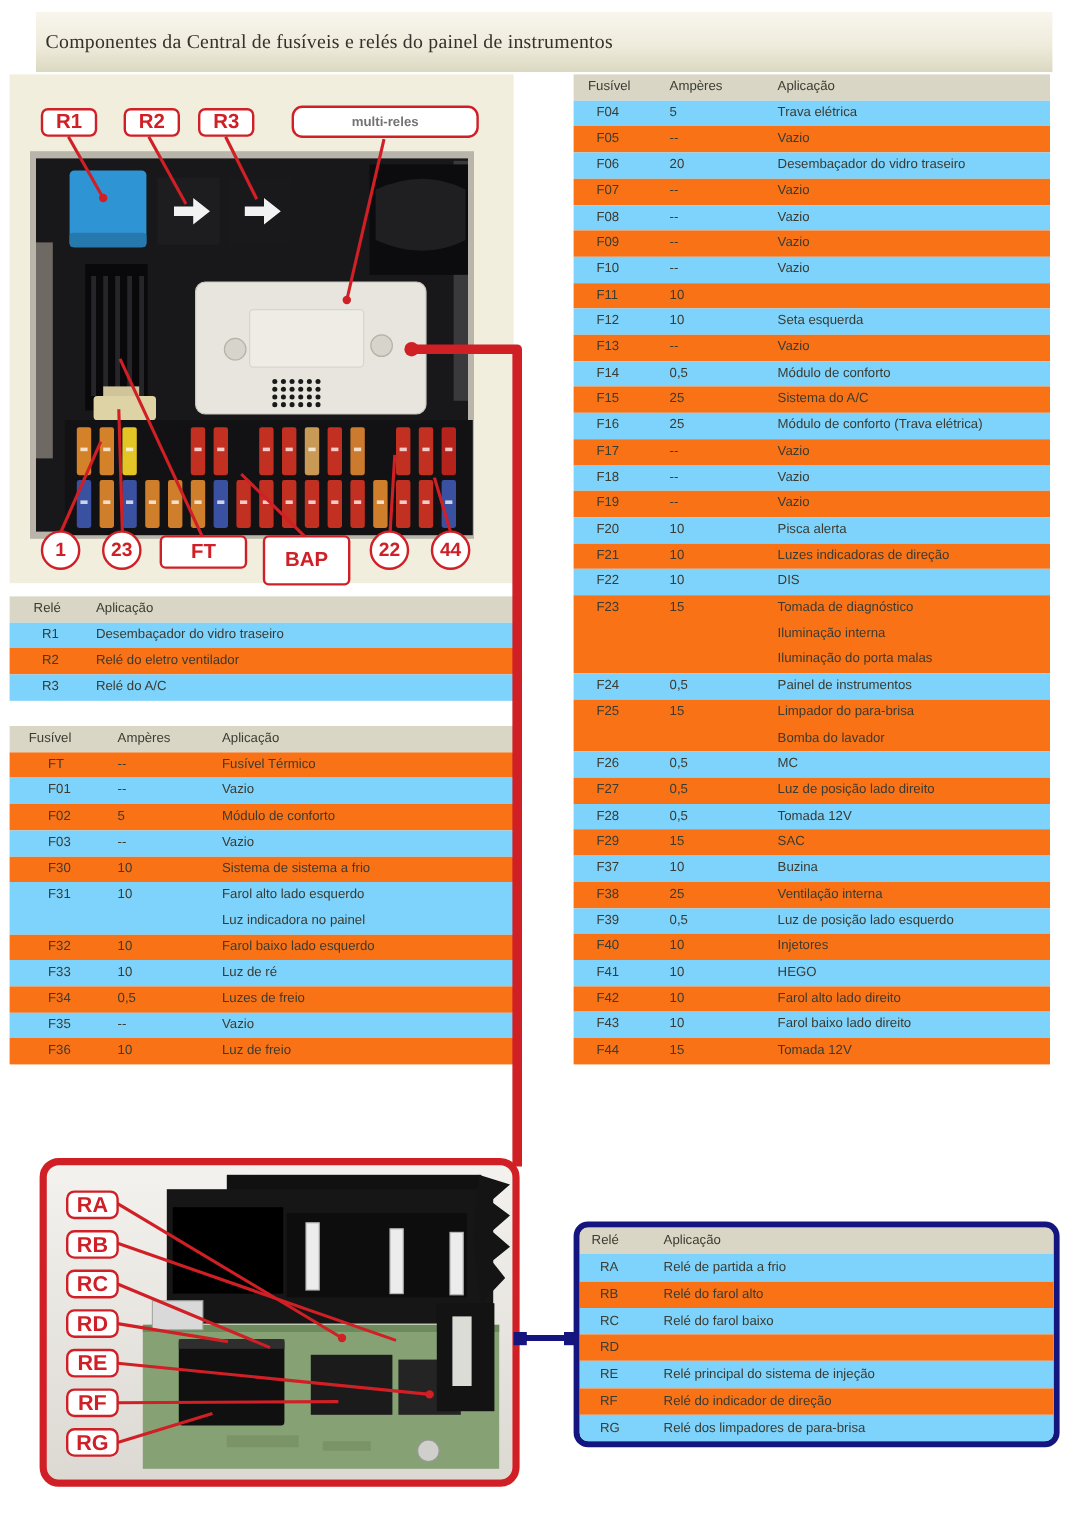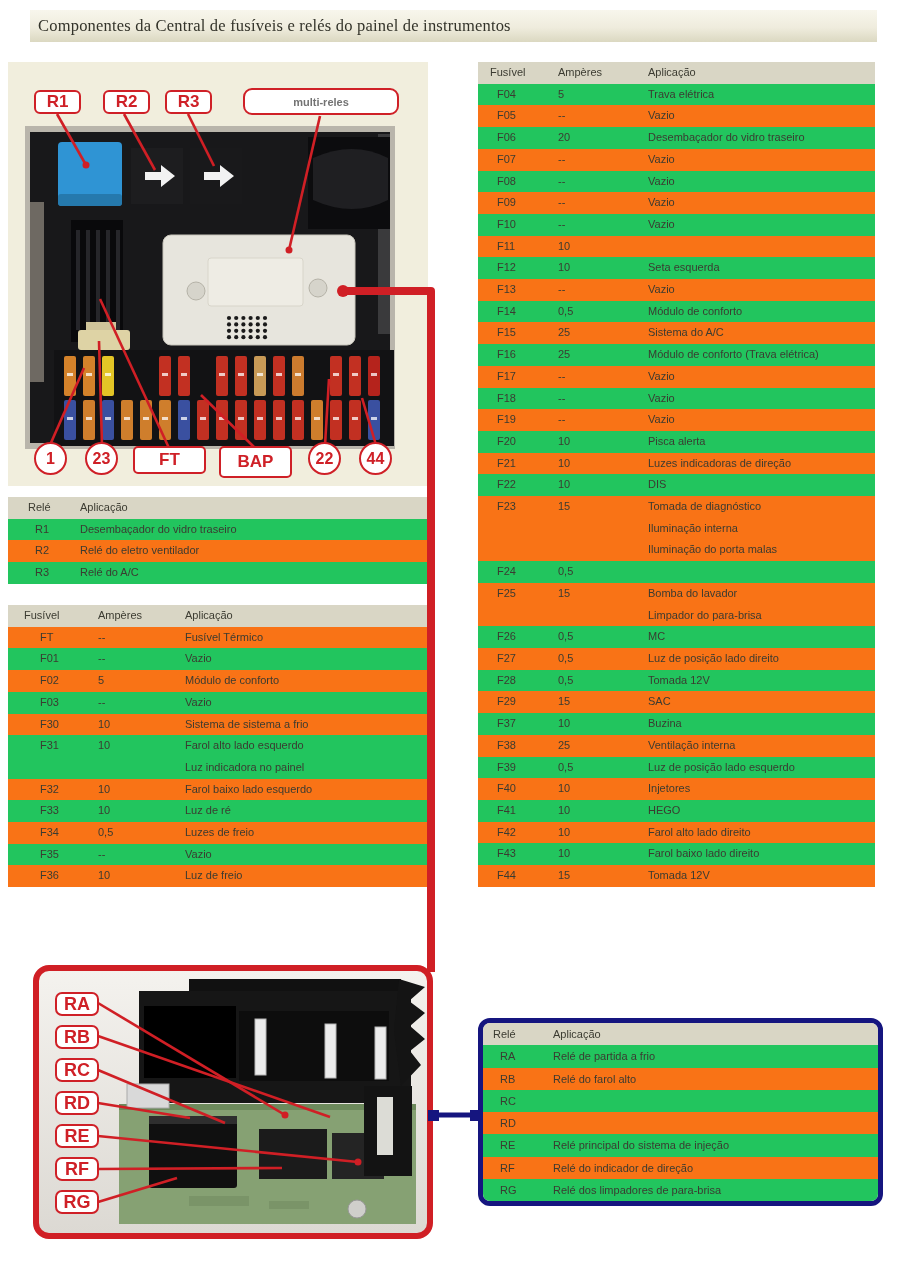--- a/index.html
+++ b/index.html
@@ -2,31 +2,31 @@
 <html><head>
 <meta charset="utf-8">
 <style>
   html,body{margin:0;padding:0}
   body{width:907px;height:1262px;position:relative;background:#fff;
        font-family:"Liberation Sans","DejaVu Sans",sans-serif;overflow:hidden}
   *{box-sizing:border-box}
   .abs{position:absolute}
 
   
-  #title-bar{left:30px;top:10px;width:847px;height:32px;
+  #title-bar{left:30px;top:10px;width:847px;height:50px;
     background:linear-gradient(#f8f6ec 0%,#efecdd 55%,#dbd8c1 100%);
     display:flex;align-items:center;padding-left:8px}
   #title-bar span{font-family:"Liberation Serif","DejaVu Serif",serif;
     font-size:16.5px;color:#33332a;letter-spacing:.2px}
 
   
   .tbl{font-size:11px;color:#3b3b31}
   .tbl .tr{display:flex;line-height:21.7px}
   .tbl .th{background:#d9d6c5}
-  .tbl .rl{background:#22c55e}
+  .tbl .rl{background:#7dd3fc}
   .tbl .rb{background:#f97316}
   .tbl .c1{flex:0 0 var(--c1);padding-left:var(--pl)}
   .tbl .tr:not(.th) .c1{padding-left:calc(var(--pl) + var(--ind))}
   .tbl .c2{flex:0 0 var(--c2);text-align:left;padding-right:var(--c2pr)}
   .tbl .c3{flex:1 1 auto}
 
   #relay-table-top{left:8px;top:497px;width:420px;--c1:72px;--pl:20px;--ind:7px}
   #fuse-table-left{left:8px;top:605px;width:420px;--c1:90px;--pl:16px;--ind:16px;--c2:87px;--c2pr:26px}
   #fuse-table-right{left:478px;top:62px;width:397px;--c1:80px;--pl:12px;--ind:7px;--c2:90px;--c2pr:28px}
 
@@ -208,21 +208,21 @@
     <circle cx="78" cy="103" r="3.5" fill="#d01f25"></circle>
     <circle cx="281" cy="188" r="3.5" fill="#d01f25"></circle>
   </svg>
   <div class="lblbox" style="left:26px;top:28px">R1</div>
   <div class="lblbox" style="left:95px;top:28px">R2</div>
   <div class="lblbox" style="left:157px;top:28px">R3</div>
   <div class="lblbox" id="lbl-multi" style="left:235px;top:26px">multi-reles</div>
   <div class="lblcirc" style="left:26px;top:380px">1</div>
   <div class="lblcirc" style="left:77px;top:380px">23</div>
   <div class="lblbox" style="left:125px;top:384px;width:73px;height:28px;border-radius:5px">FT</div>
-  <div class="lblbox" style="left:211px;top:384px;width:73px;height:32px;border-radius:5px">BAP</div>
+  <div class="lblbox" style="left:211px;top:384px;width:73px;height:42px;border-radius:5px">BAP</div>
   <div class="lblcirc" style="left:300px;top:380px">22</div>
   <div class="lblcirc" style="left:351px;top:380px">44</div>
 </div>
 
 <div class="abs tbl" id="relay-table-top">
     <div class="tr th">
       <div class="c1">Relé</div>
       <div class="c3">Aplicação</div>
     </div>
     <div class="tr rl">
@@ -464,27 +464,30 @@
       <div class="c2">15</div>
       <div class="c3">
         <div class="">Tomada de diagnóstico</div>
         <div class="">Iluminação interna</div>
         <div class="">Iluminação do porta malas</div>
       </div>
     </div>
     <div class="tr rl">
       <div class="c1">F24</div>
       <div class="c2">0,5</div>
+      <div class="c3">
+        <div class="">Painel de instrumentos</div>
+      </div>
     </div>
     <div class="tr rb">
       <div class="c1">F25</div>
       <div class="c2">15</div>
       <div class="c3">
+        <div class="">Limpador do para-brisa</div>
         <div class="">Bomba do lavador</div>
-        <div class="">Limpador do para-brisa</div>
       </div>
     </div>
     <div class="tr rl">
       <div class="c1">F26</div>
       <div class="c2">0,5</div>
       <div class="c3">
         <div class="">MC</div>
       </div>
     </div>
     <div class="tr rb">
@@ -624,20 +627,21 @@
       <div class="tr rl">
         <div class="c1">RA</div>
         <div class="c3">Relé de partida a frio</div>
       </div>
       <div class="tr rb">
         <div class="c1">RB</div>
         <div class="c3">Relé do farol alto</div>
       </div>
       <div class="tr rl">
         <div class="c1">RC</div>
+        <div class="c3">Relé do farol baixo</div>
       </div>
       <div class="tr rb">
         <div class="c1">RD</div>
       </div>
       <div class="tr rl">
         <div class="c1">RE</div>
         <div class="c3">Relé principal do sistema de injeção</div>
       </div>
       <div class="tr rb">
         <div class="c1">RF</div>

